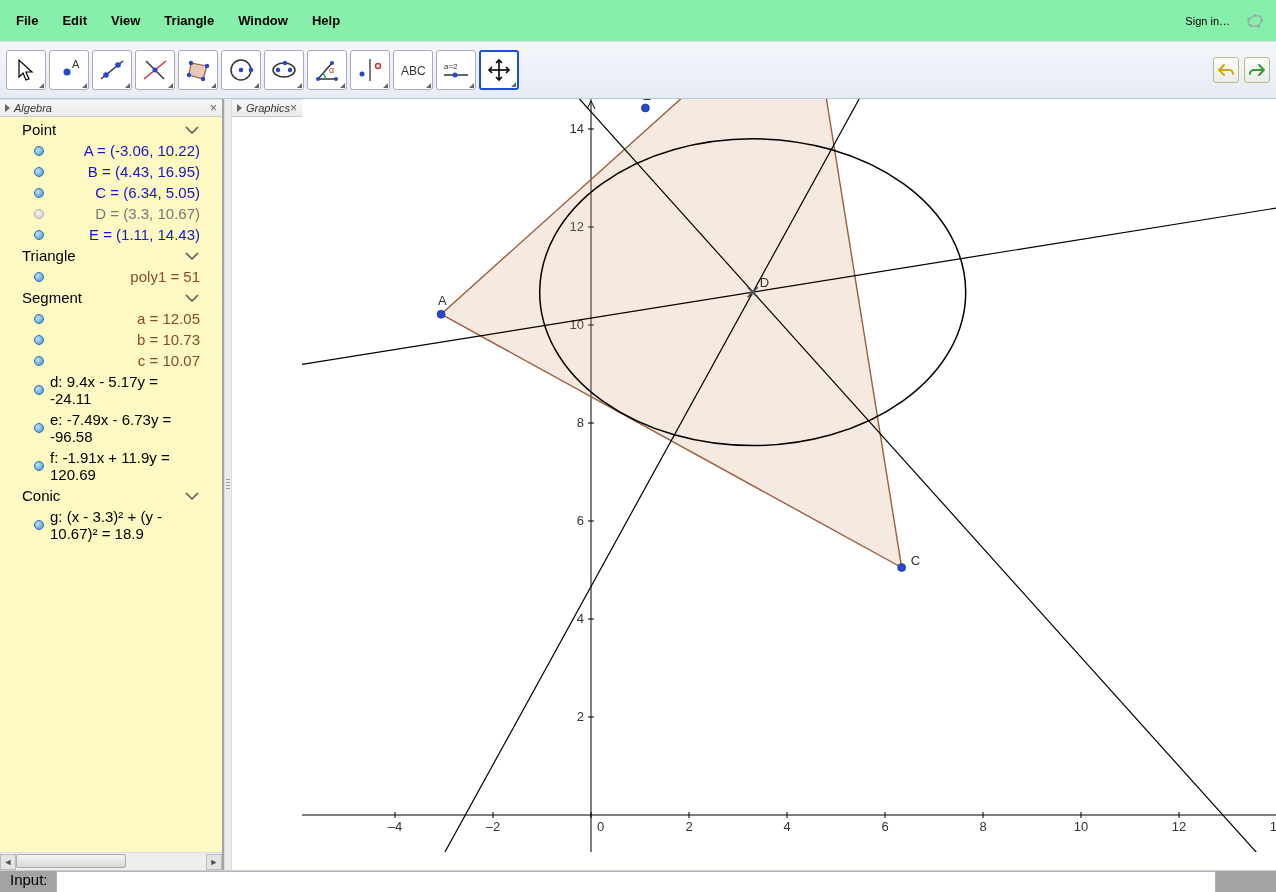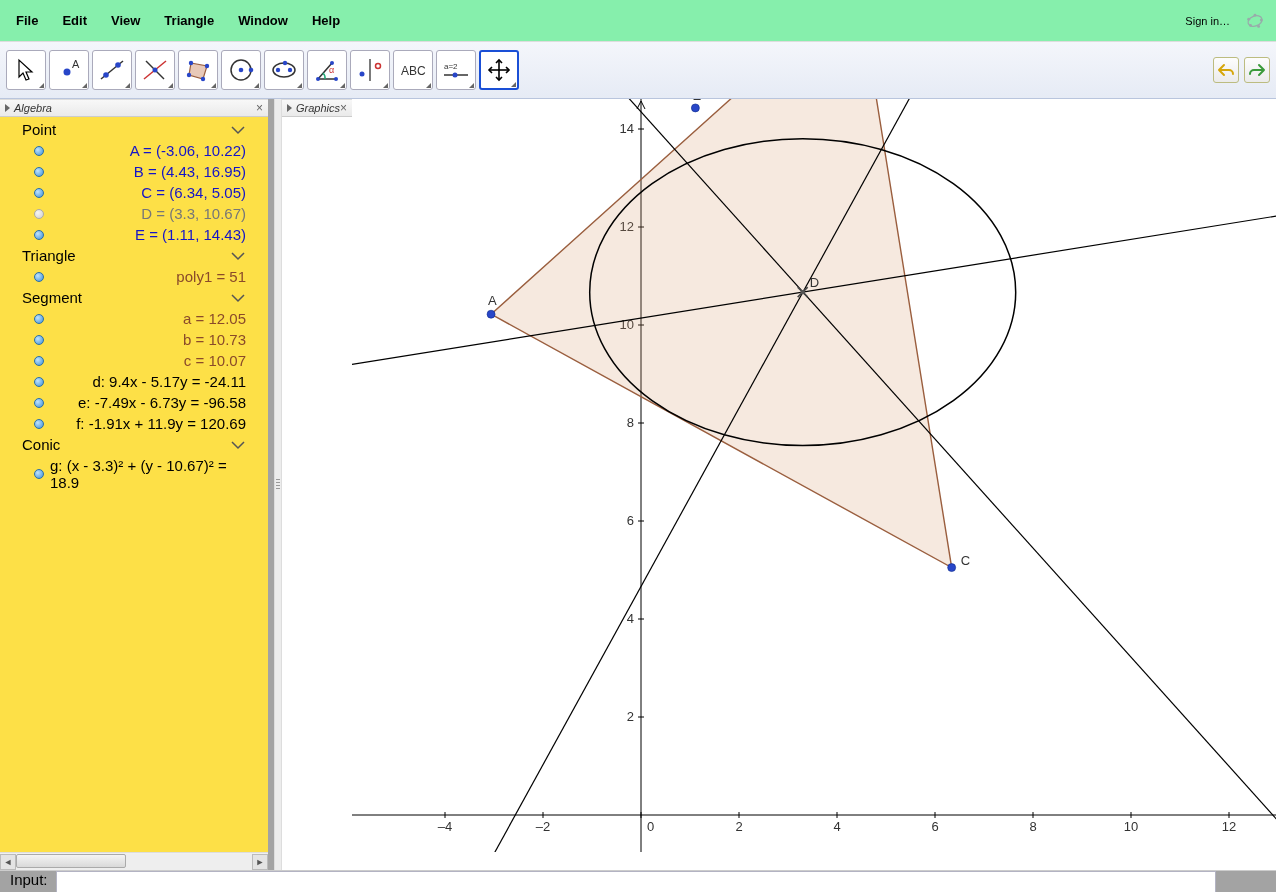--- a/index.html
+++ b/index.html
@@ -17,21 +17,21 @@
   .tool-btn .tri { position: absolute; right: 1px; bottom: 1px; width: 0; height: 0; border-left: 5px solid transparent; border-bottom: 5px solid #666; }
   .toolbar .spacer { flex: 1; }
   .nav-btn { width: 26px; height: 26px; background: linear-gradient(#fdfdfd,#ebebeb); border: 1px solid #bcbc80; border-radius: 3px; display:flex; align-items:center; justify-content:center; margin-left:2px;}
   
   .workspace { display: flex; height: calc(892px - 28px - 57px - 36px); }
   
   .panel-header { height: 18px; background: linear-gradient(#f8f8f8,#eaeaea); border-bottom: 1px solid #ccc; border-top: 1px solid #ddd; display: flex; align-items: center; font-size: 11px; font-style: italic; color: #333; padding-left: 2px; }
   .panel-header .tri-r { width:0; height:0; border-top:4px solid transparent; border-bottom:4px solid transparent; border-left:5px solid #666; margin-right:4px; margin-left:3px; }
   .panel-header .close-x { margin-left: auto; margin-right: 5px; color:#666; font-size:12px; font-style:normal;}
   
-  .algebra-panel { width: 274px; border-right: 6px solid #a3a3a3; display:flex; flex-direction:column; background:#fde047; position:relative;}
+  .algebra-panel { width: 224px; border-right: 2px solid #a3a3a3; display:flex; flex-direction:column; background:#fef9c3; position:relative;}
   .algebra-content { flex:1; overflow:hidden; padding: 2px 16px; font-size: 15px; }
   .cat-row { display:flex; align-items:center; padding: 2px 6px; color:#000; }
   .cat-row .chev { margin-left:auto; width:16px; height:10px; }
   .obj-row { display:flex; align-items:center; padding: 2px 6px 2px 18px; justify-content: space-between; }
   .bullet { width:10px; height:10px; border-radius:50%; margin-right:6px; flex-shrink:0; }
   .bullet.on { background: radial-gradient(circle at 35% 35%, #bfe3ff, #3e8fd6); border:1px solid #2a6fa8;}
   .bullet.off { background: radial-gradient(circle at 35% 35%, #f5f5f5, #cfcfcf); border:1px solid #aaa;}
   .obj-blue { color: #1414c8; }
   .obj-gray { color: #777; }
   .obj-brown { color: #8a4a2a; }

